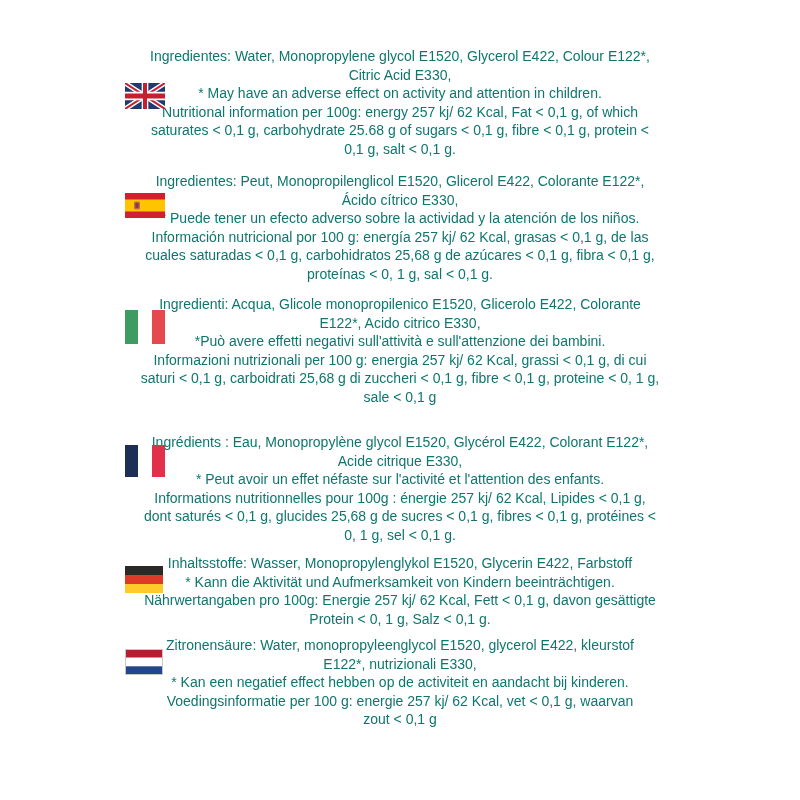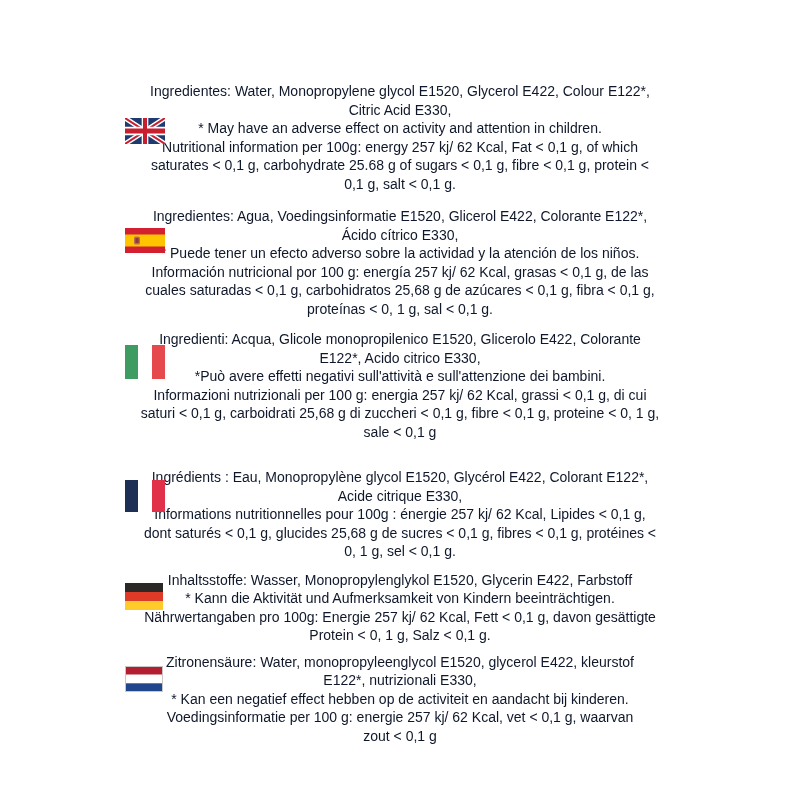--- a/index.html
+++ b/index.html
@@ -45,21 +45,21 @@
   .flag-uk { top: 36px; }
   .flag-es { top: 21px; }
   .flag-it { top: 15px; }
   .flag-fr { top: 12px; }
   .flag-de { top: 12px; }
   .flag-nl { top: 13px; }
 </style>
 </head>
 <body style="background: rgb(255, 255, 255);">
 
-<main class="label" style="color: #0f172a; margin-top: 35px;">
+<main class="label" style="color: #0f766e;">
 
   <section class="lang-section s0">
     <span class="flag flag-uk">
       <svg width="40" height="26" viewBox="0 0 60 30" preserveAspectRatio="none" xmlns="http://www.w3.org/2000/svg">
         <rect width="60" height="30" fill="#1E3A6E"></rect>
         <path d="M0,0 L60,30 M60,0 L0,30" stroke-width="6" fill="none" stroke="#FFFFFF"></path>
         <path d="M0,0 L60,30 M60,0 L0,30" stroke-width="2.4" fill="none" stroke="#C51F30"></path>
         <path d="M30,0 L30,30 M0,15 L60,15" stroke-width="10" fill="none" stroke="#FFFFFF"></path>
         <path d="M30,0 L30,30 M0,15 L60,15" stroke-width="6" fill="none" stroke="#C51F30"></path>
       </svg>
@@ -77,21 +77,21 @@
   <section class="lang-section s1">
     <span class="flag flag-es">
       <svg width="40" height="25" viewBox="0 0 40 25" xmlns="http://www.w3.org/2000/svg">
         <rect width="40" height="25" fill="#D32030"></rect>
         <rect y="6.5" width="40" height="12" fill="#FFC400"></rect>
         <rect x="9" y="8.5" width="6" height="8" rx="1.5" fill="#BA6E51"></rect>
         <rect x="10.3" y="10" width="3.4" height="5" rx="0.8" fill="#8F3B3B"></rect>
       </svg>
     </span>
     <div class="lines">
-        <div class="line">Ingredientes: Agua, Voedingsinformatie E1520, Glicerol E422, Colorante E122*,</div>
+        <div class="line">Ingredientes: Peut, Monopropilenglicol E1520, Glicerol E422, Colorante E122*,</div>
         <div class="line">Ácido cítrico E330,</div>
         <div class="line">* Puede tener un efecto adverso sobre la actividad y la atención de los niños.</div>
         <div class="line">Información nutricional por 100 g: energía 257 kj/ 62 Kcal, grasas &lt; 0,1 g, de las</div>
         <div class="line">cuales saturadas &lt; 0,1 g, carbohidratos 25,68 g de azúcares &lt; 0,1 g, fibra &lt; 0,1 g,</div>
         <div class="line">proteínas &lt; 0, 1 g, sal &lt; 0,1 g.</div>
       </div>
   </section>
 
   <section class="lang-section s2">
     <span class="flag flag-it">
@@ -115,20 +115,21 @@
     <span class="flag flag-fr">
       <svg width="40" height="32" viewBox="0 0 40 32" xmlns="http://www.w3.org/2000/svg">
         <rect width="13" height="32" fill="#1E2F55"></rect>
         <rect x="13" width="14" height="32" fill="#FFFFFF"></rect>
         <rect x="27" width="13" height="32" fill="#E0304A"></rect>
       </svg>
     </span>
     <div class="lines">
         <div class="line">Ingrédients : Eau, Monopropylène glycol E1520, Glycérol E422, Colorant E122*,</div>
         <div class="line">Acide citrique E330,</div>
+        <div class="line">* Peut avoir un effet néfaste sur l'activité et l'attention des enfants.</div>
         <div class="line">Informations nutritionnelles pour 100g : énergie 257 kj/ 62 Kcal, Lipides &lt; 0,1 g,</div>
         <div class="line">dont saturés &lt; 0,1 g, glucides 25,68 g de sucres &lt; 0,1 g, fibres &lt; 0,1 g, protéines &lt;</div>
         <div class="line">0, 1 g, sel &lt; 0,1 g.</div>
       </div>
   </section>
 
   <section class="lang-section s4">
     <span class="flag flag-de">
       <svg width="38" height="27" viewBox="0 0 38 27" xmlns="http://www.w3.org/2000/svg">
         <rect width="38" height="9" fill="#2B2826"></rect>

